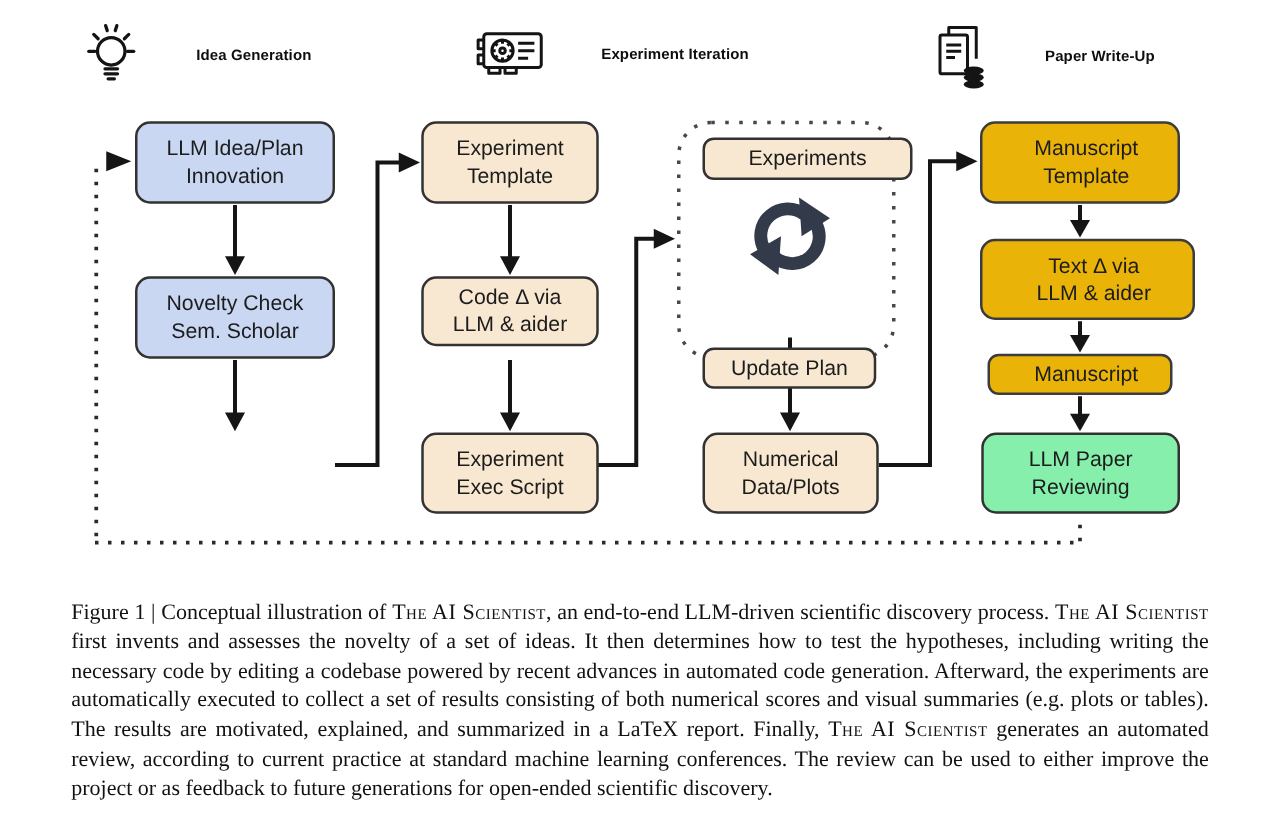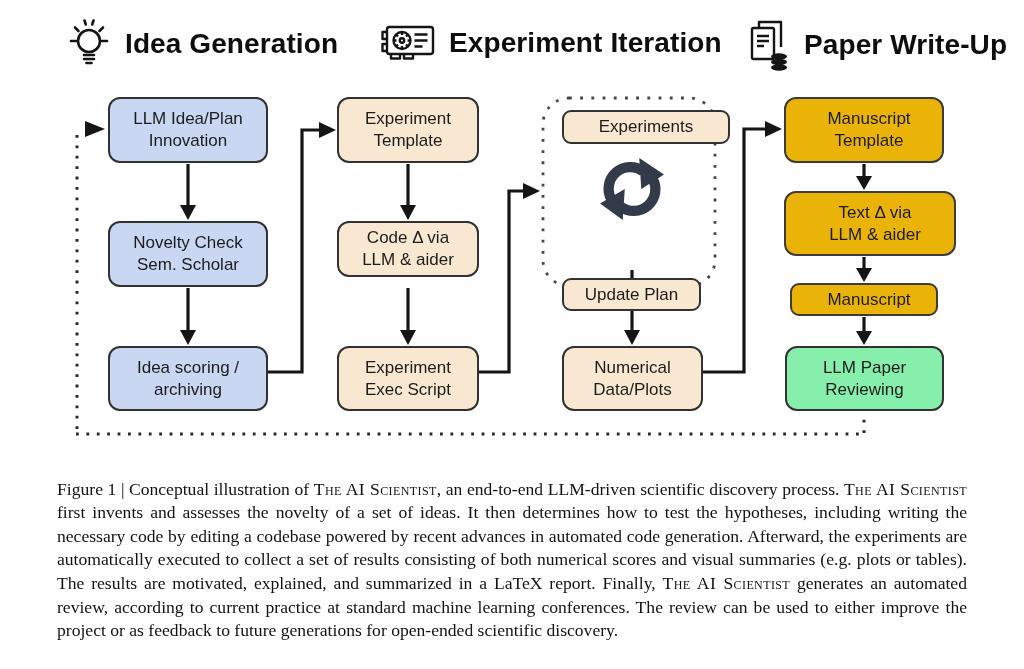--- a/index.html
+++ b/index.html
@@ -7,25 +7,26 @@
     position: relative;
     width: 1024px;
     height: 669px;
     background: #ffffff;
     font-family: "Liberation Sans", sans-serif;
     overflow: hidden;
   }
   .connectors { position: absolute; left: 0; top: 0; }
   .hdr { position: absolute; display: flex; align-items: center; gap: 13px; }
   .hdr .lbl {
-    font-size: 28px;
+    font-size: 12px;
     font-weight: 700;
     color: #0e0e0e;
     letter-spacing: 0.1px;
     white-space: nowrap;
+    margin-left: 32px;
   }
   .node {
     position: absolute;
     display: flex;
     align-items: center;
     justify-content: center;
     text-align: center;
     white-space: pre-line;
     font-size: 17px;
     line-height: 1.27;
@@ -145,22 +146,20 @@
         <ellipse cx="32" cy="49.5" rx="8" ry="3.3"></ellipse>
       </g>
     </svg>
     <span class="lbl">Paper Write-Up</span>
   </div>
 
   <div class="node blue" style="left:108px; top:97px;  width:160px; height:66px;">LLM Idea/Plan
 Innovation</div>
   <div class="node blue" style="left:108px; top:221px; width:160px; height:66px;">Novelty Check
 Sem. Scholar</div>
-  <div class="node blue" style="left:108px; top:346px; width:160px; height:65px;">Idea scoring /
-archiving</div>
 
   <div class="node tan" style="left:337px; top:97px;  width:142px; height:66px;">Experiment
 Template</div>
   <div class="node tan" style="left:337px; top:221px; width:142px; height:56px;">Code Δ via
 LLM &amp; aider</div>
   <div class="node tan" style="left:337px; top:346px; width:142px; height:65px;">Experiment
 Exec Script</div>
 
   <div class="node tan pill" style="left:562px; top:110px; width:168px; height:34px;">Experiments</div>
   <svg class="cycle" style="left:597px; top:156px;" width="70" height="66" viewBox="0 0 64 64">

